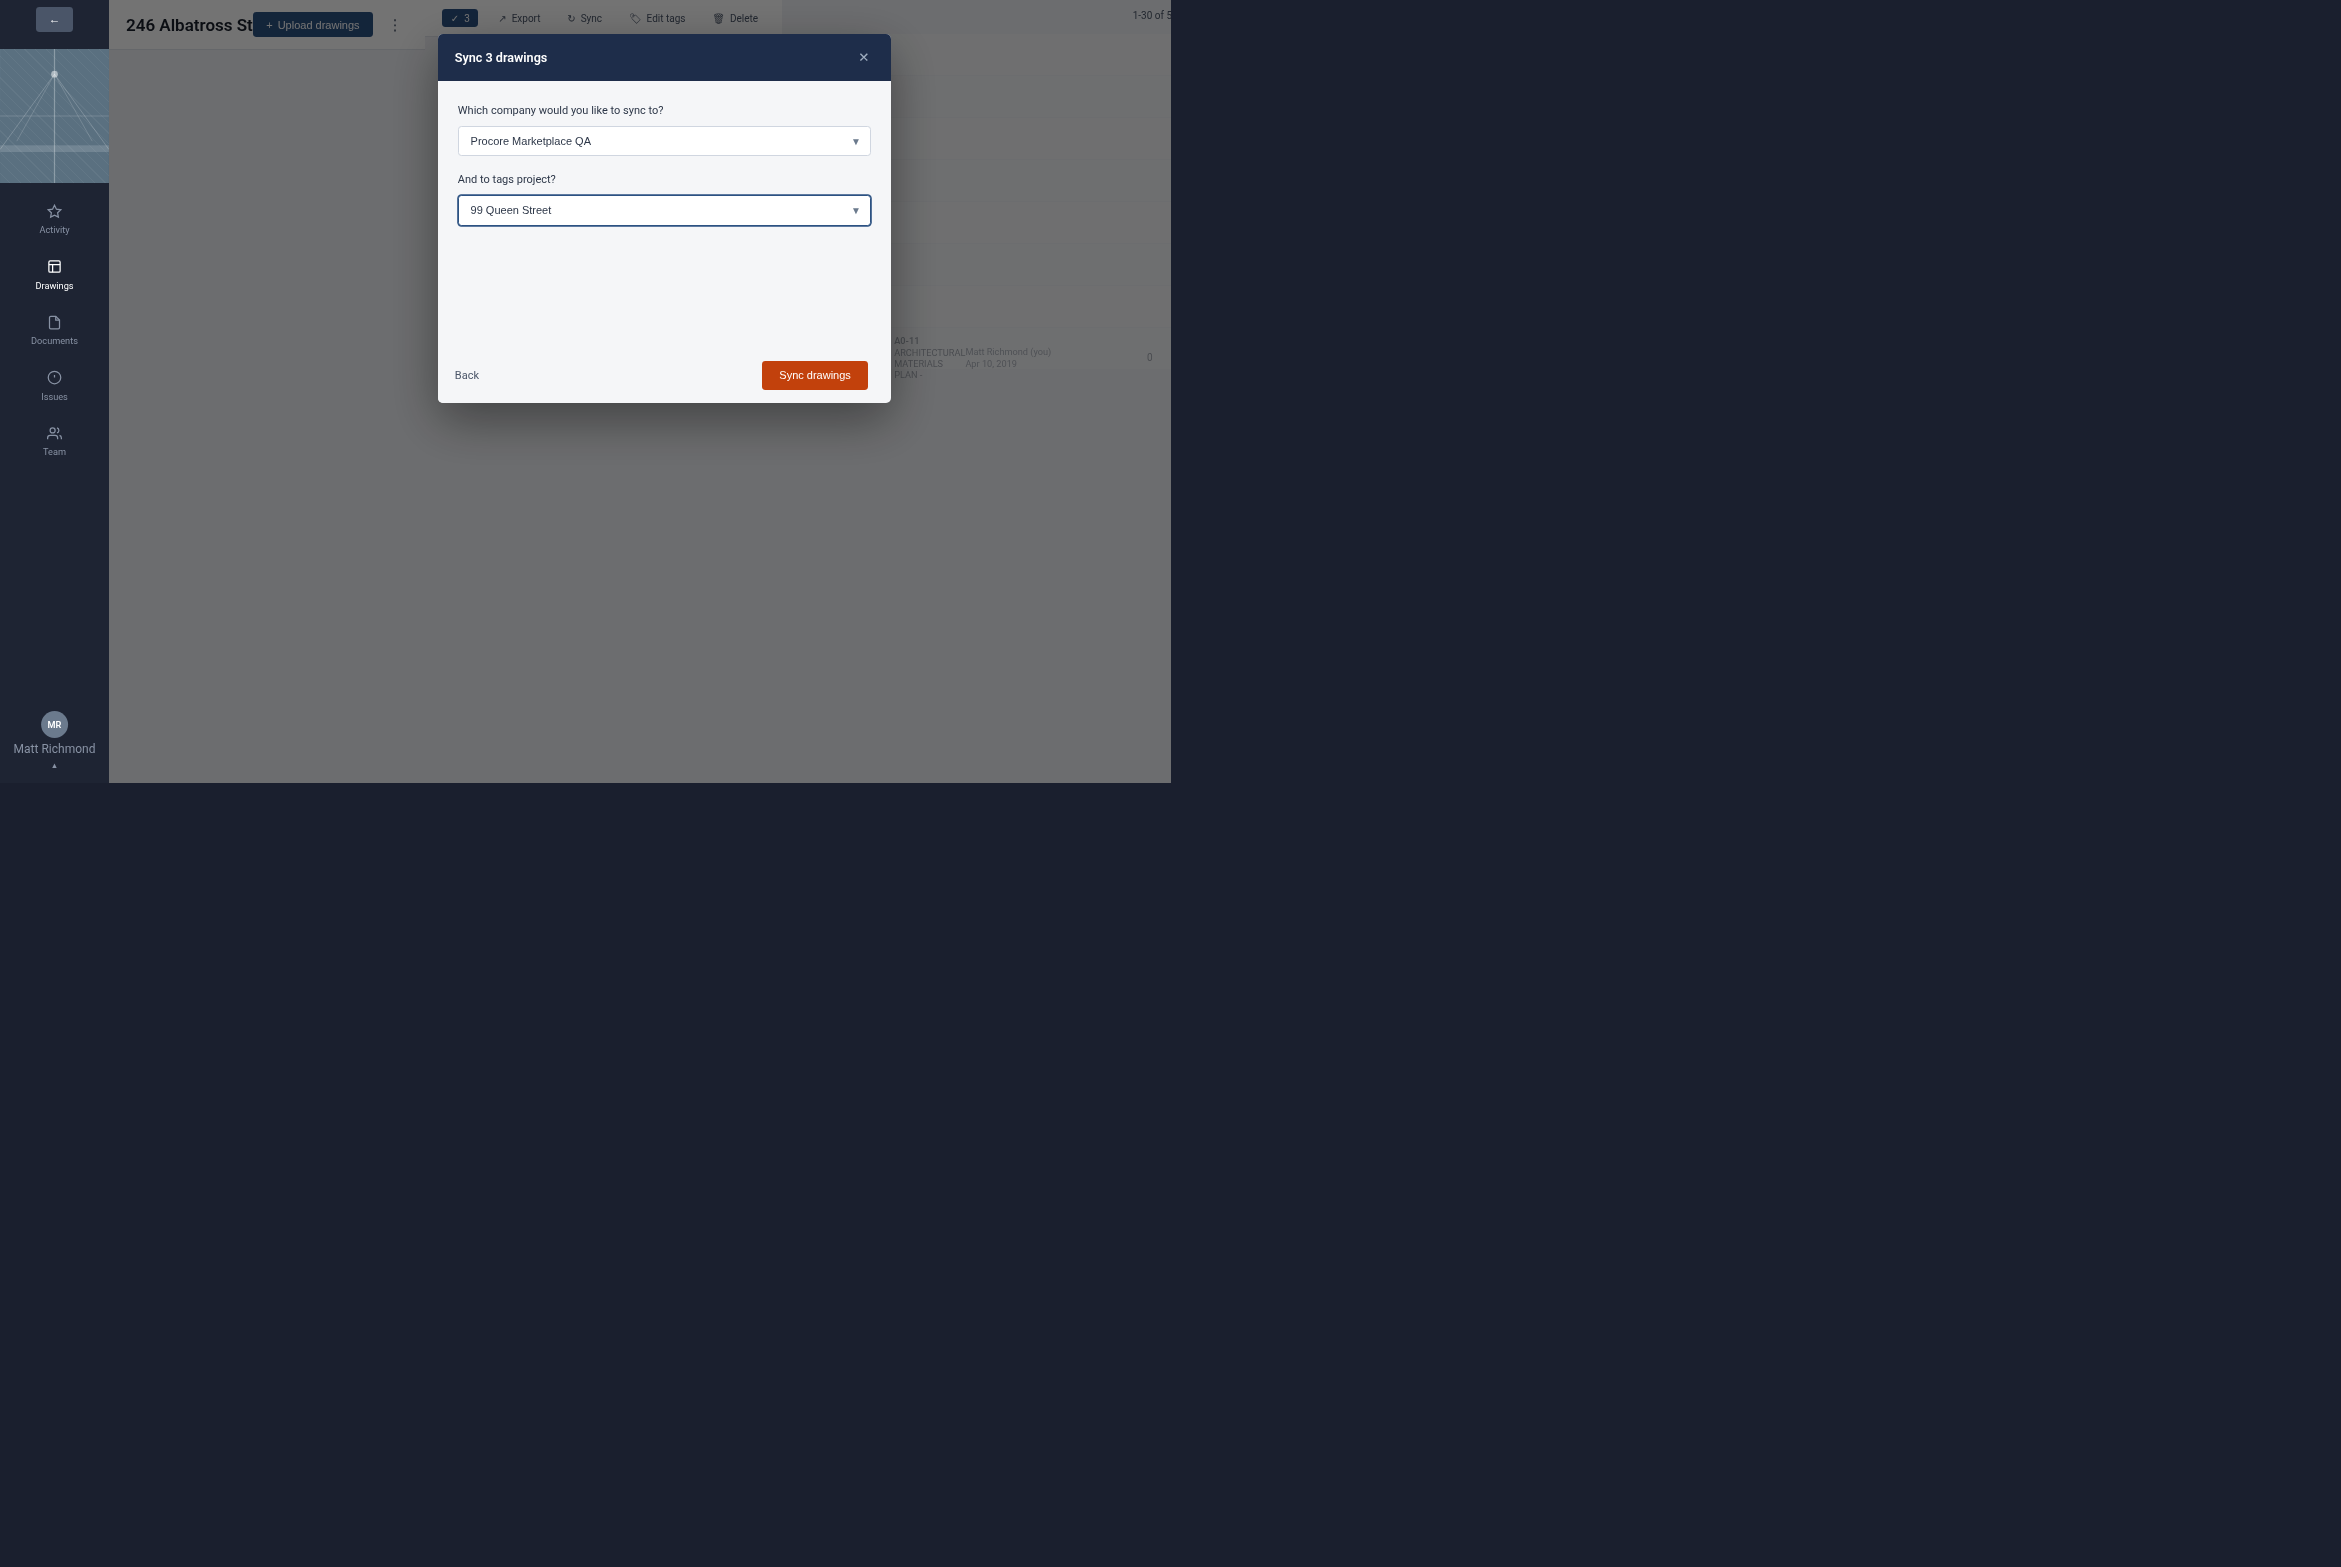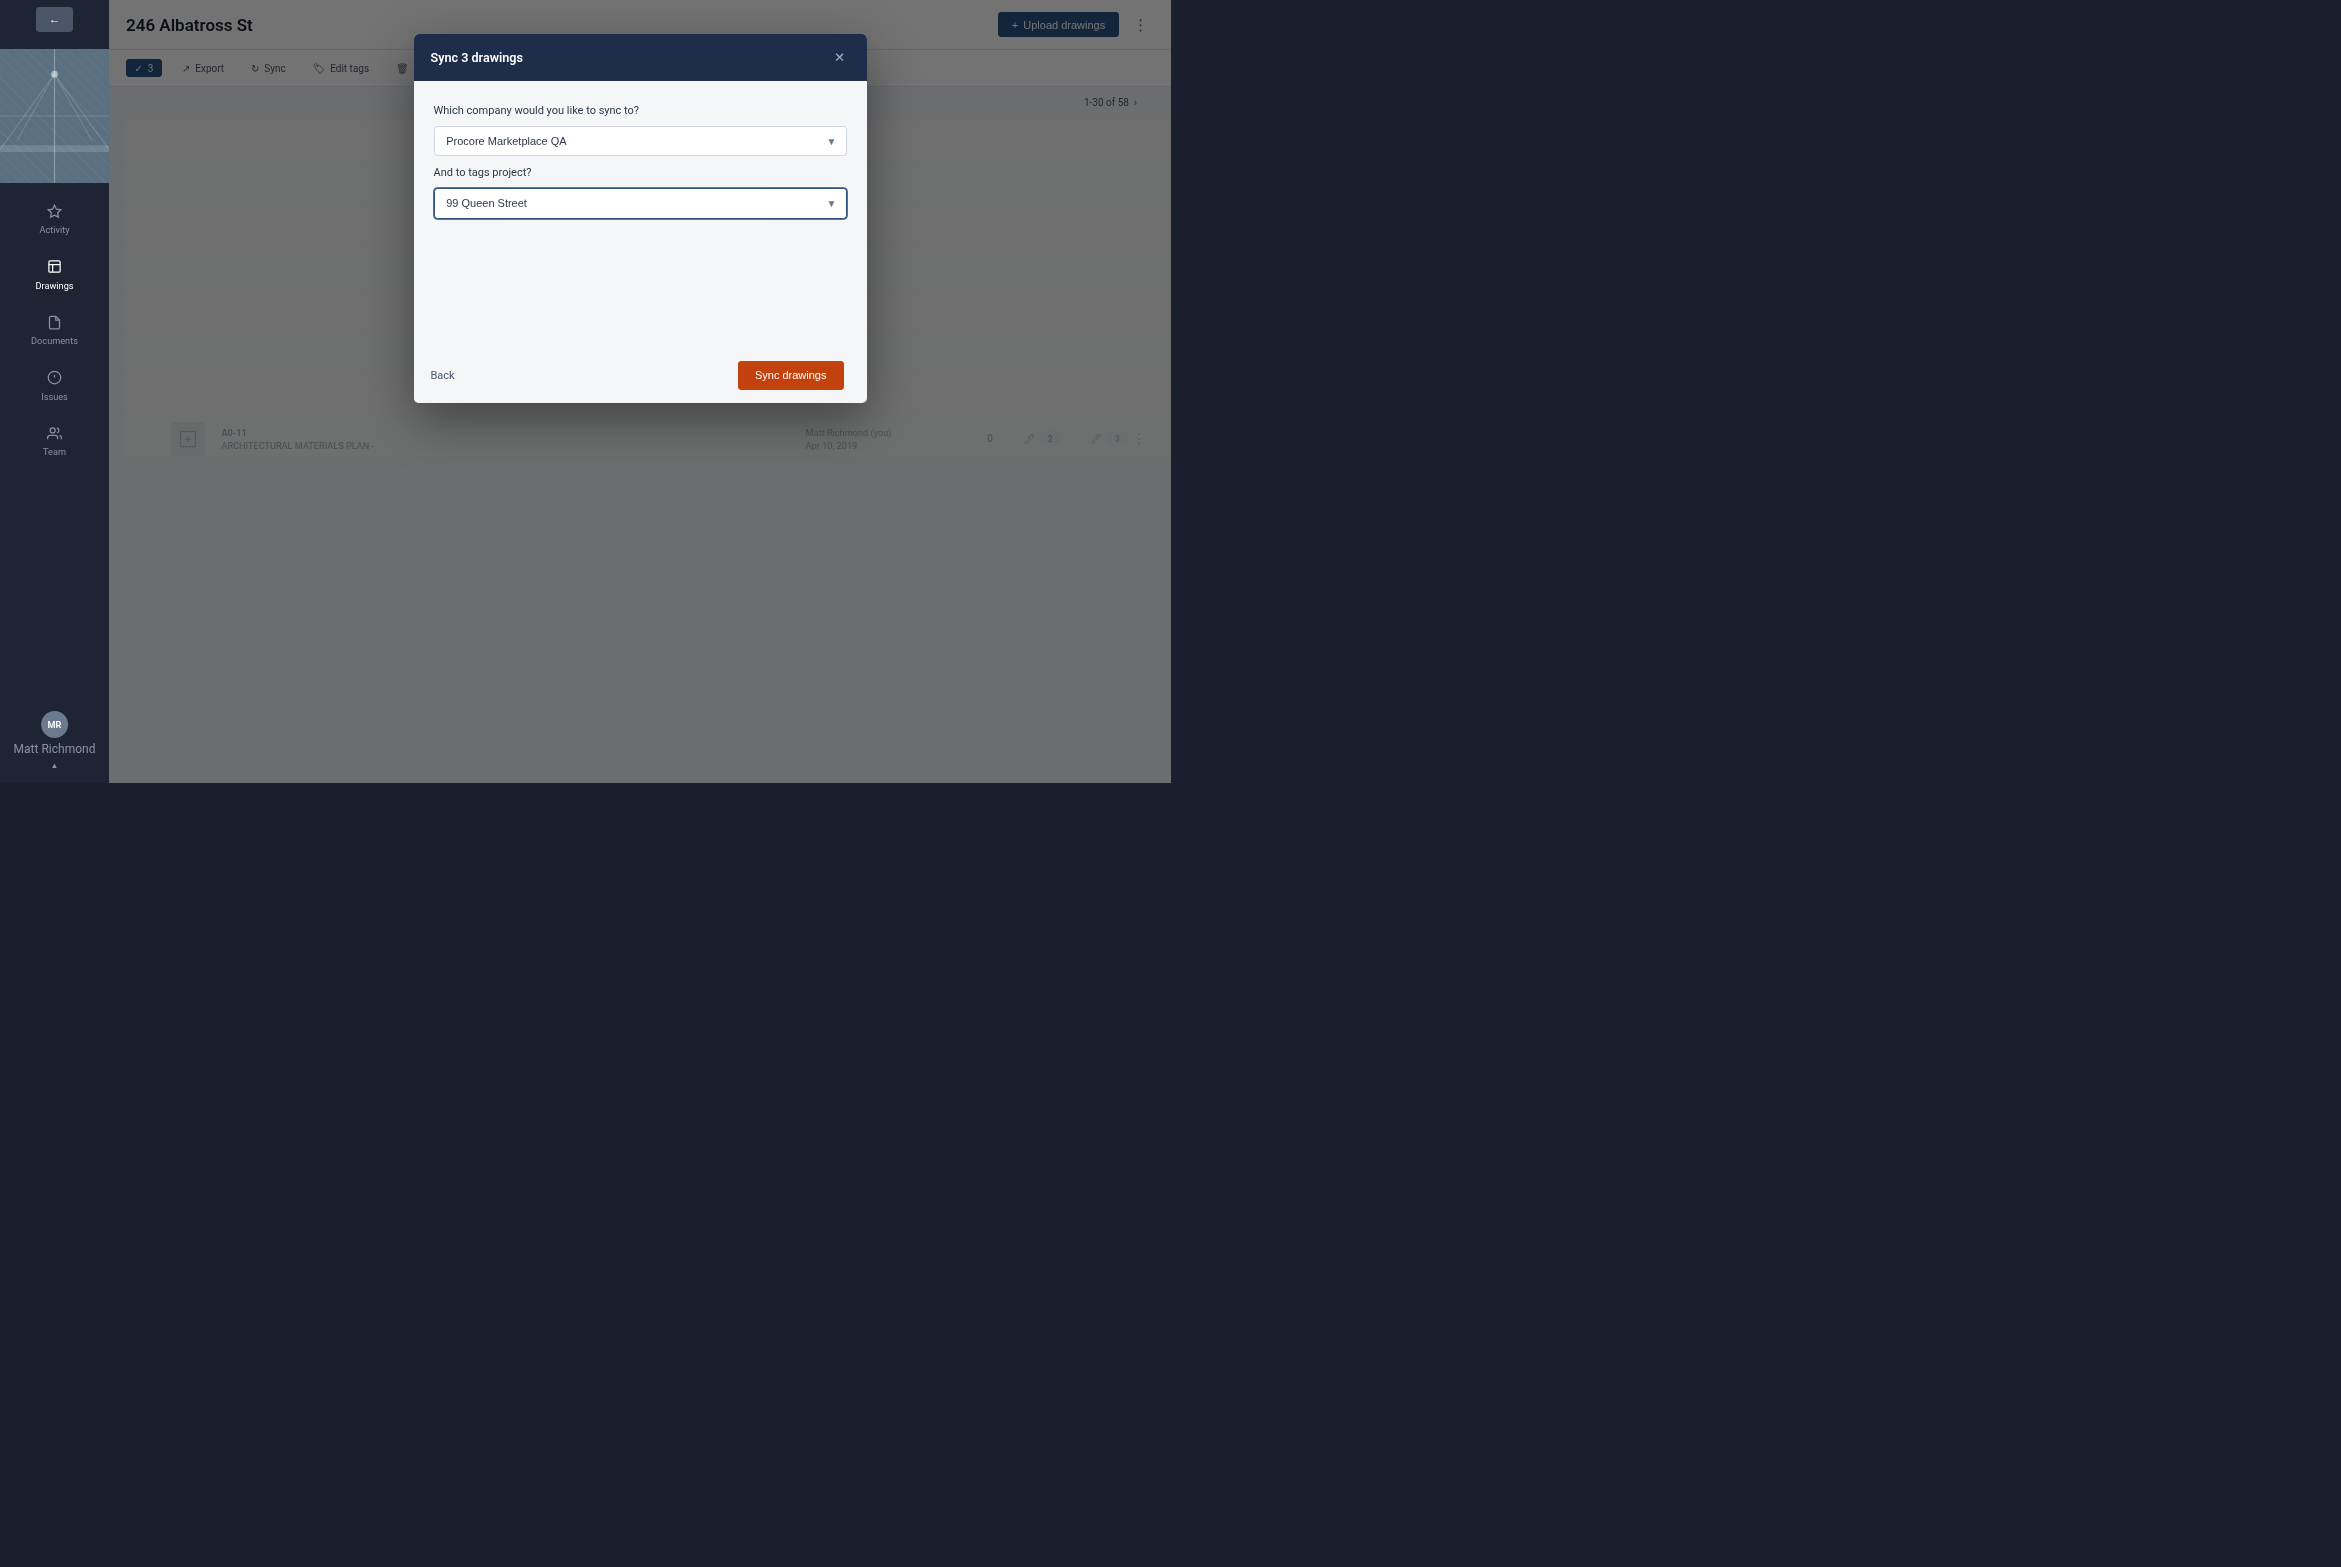--- a/index.html
+++ b/index.html
@@ -121,21 +121,21 @@
       color: white;
       font-size: 9.2px;
       font-weight: 600;
     }
 
     
     .main-content {
       flex: 1;
       background: #f0f2f5;
       display: flex;
-      flex-direction: column;
+      flex-direction: row;
       position: relative;
     }
 
     .main-header {
       background: #ffffff;
       padding: 8.4px 17px;
       display: flex;
       align-items: center;
       justify-content: space-between;
       border-bottom: 0.8px solid #e0e4ea;
@@ -312,21 +312,21 @@
 
     .form-label {
       font-size: 11px;
       color: #2d3748;
       margin-bottom: 8.4px;
       font-weight: 400;
     }
 
     .select-wrapper {
       position: relative;
-      margin-bottom: 10px;
+      margin-bottom: 17px;
     }
 
     .select-field {
       width: 100%;
       background: white;
       border: 0.8px solid #d0d6e0;
       border-radius: 3.4px;
       padding: 8.4px 30px 8.4px 11.7px;
       font-size: 11px;
       color: #2d3748;

